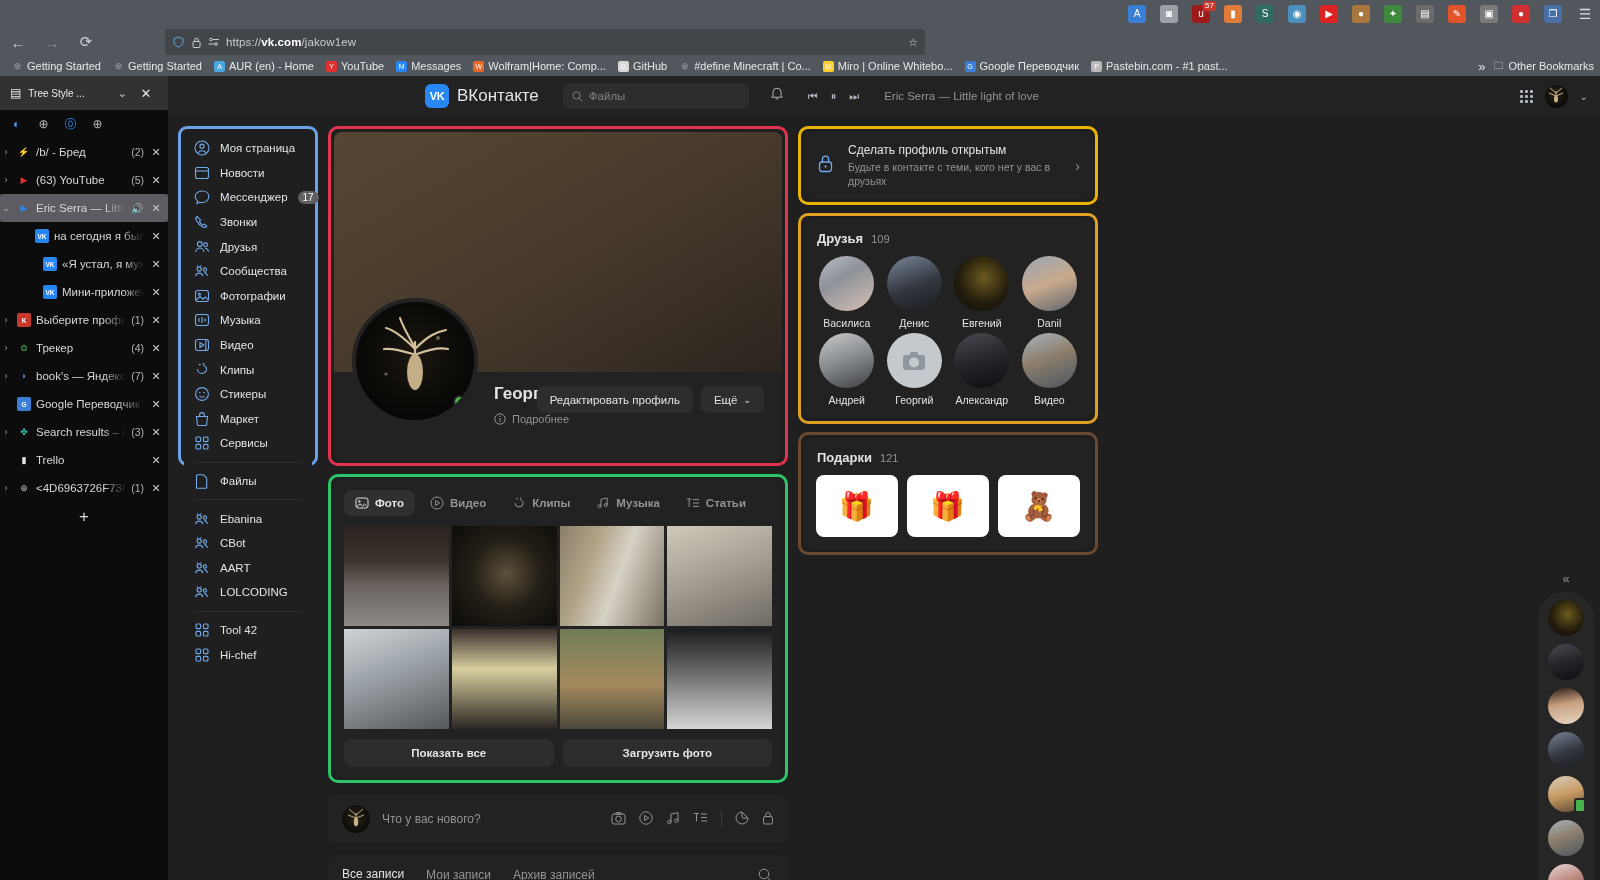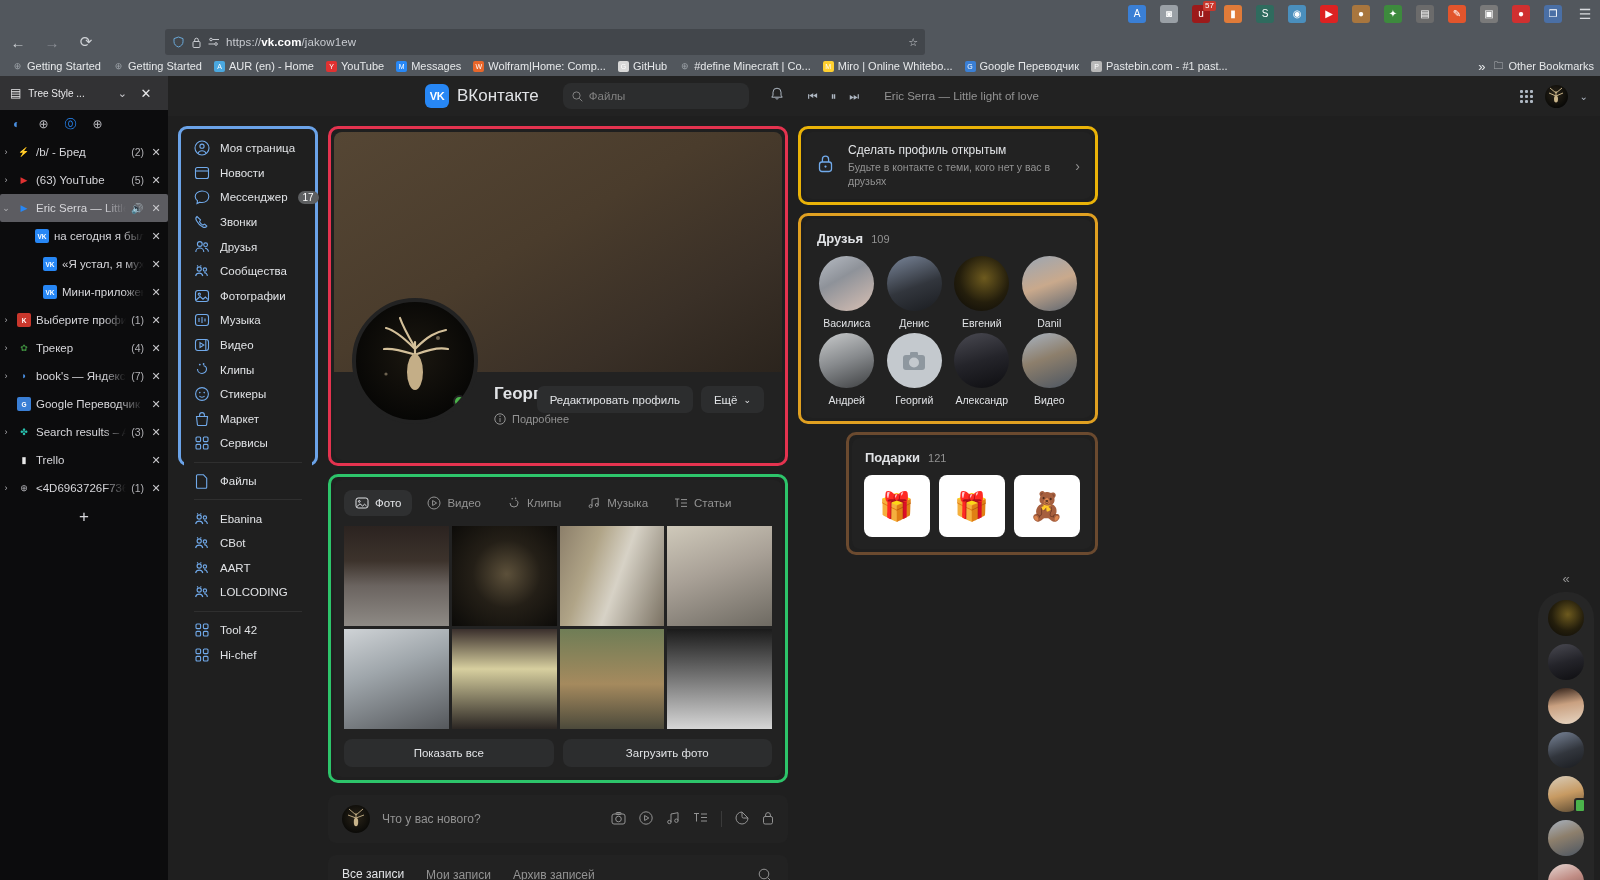--- a/index.html
+++ b/index.html
@@ -779,21 +779,21 @@
                 <button class="pbtn">Редактировать профиль</button>
                 <button class="pbtn">
                   <span>Ещё</span>
                   <span style="font-size:9px;">⌄</span>
                 </button>
               </div>
             </div>
           </div>
         </div>
 
-        <div class="ob ob-green" style="margin-top:8px;">
+        <div class="ob ob-green" style="margin-top:8px;font-weight:bold;">
           <div class="card" id="photos-card">
             <div id="ptabs">
                 <div class="ptab on">
                   <span style="display:flex;">
                     <svg width="14" height="14" viewBox="0 0 14 14">
                       <rect x="1" y="2" width="12" height="10" rx="2.2" fill="none" stroke="currentColor"></rect>
                       <circle cx="4.3" cy="5.4" r=".9" fill="none" stroke="currentColor"></circle>
                       <path d="M1.6 10.8 5 7.8l2.6 2.2 2-1.8 2 1.9" fill="none" stroke="currentColor"></path>
                     </svg>
                   </span>
@@ -993,21 +993,21 @@
                   <div class="nm">Александр</div>
                 </div>
                 <div class="fr">
                   <div class="av" style="background-image:linear-gradient(160deg,#a9b4c2 0%,#8d7f6c 45%,#4b5562 100%);"></div>
                   <div class="nm">Видео</div>
                 </div>
               </div>
           </div>
         </div>
 
-        <div class="ob ob-brown" style="margin-top:8px;margin-left:48px;">
+        <div class="ob ob-brown" style="margin-top:8px;">
           <div class="card">
             <div class="sec-head">
               <span class="sec-title">Подарки</span>
               <span class="sec-count">121</span>
             </div>
             <div id="gifts-grid">
                 <div class="gift">🎁</div>
                 <div class="gift">🎁</div>
                 <div class="gift">🧸</div>
               </div>

